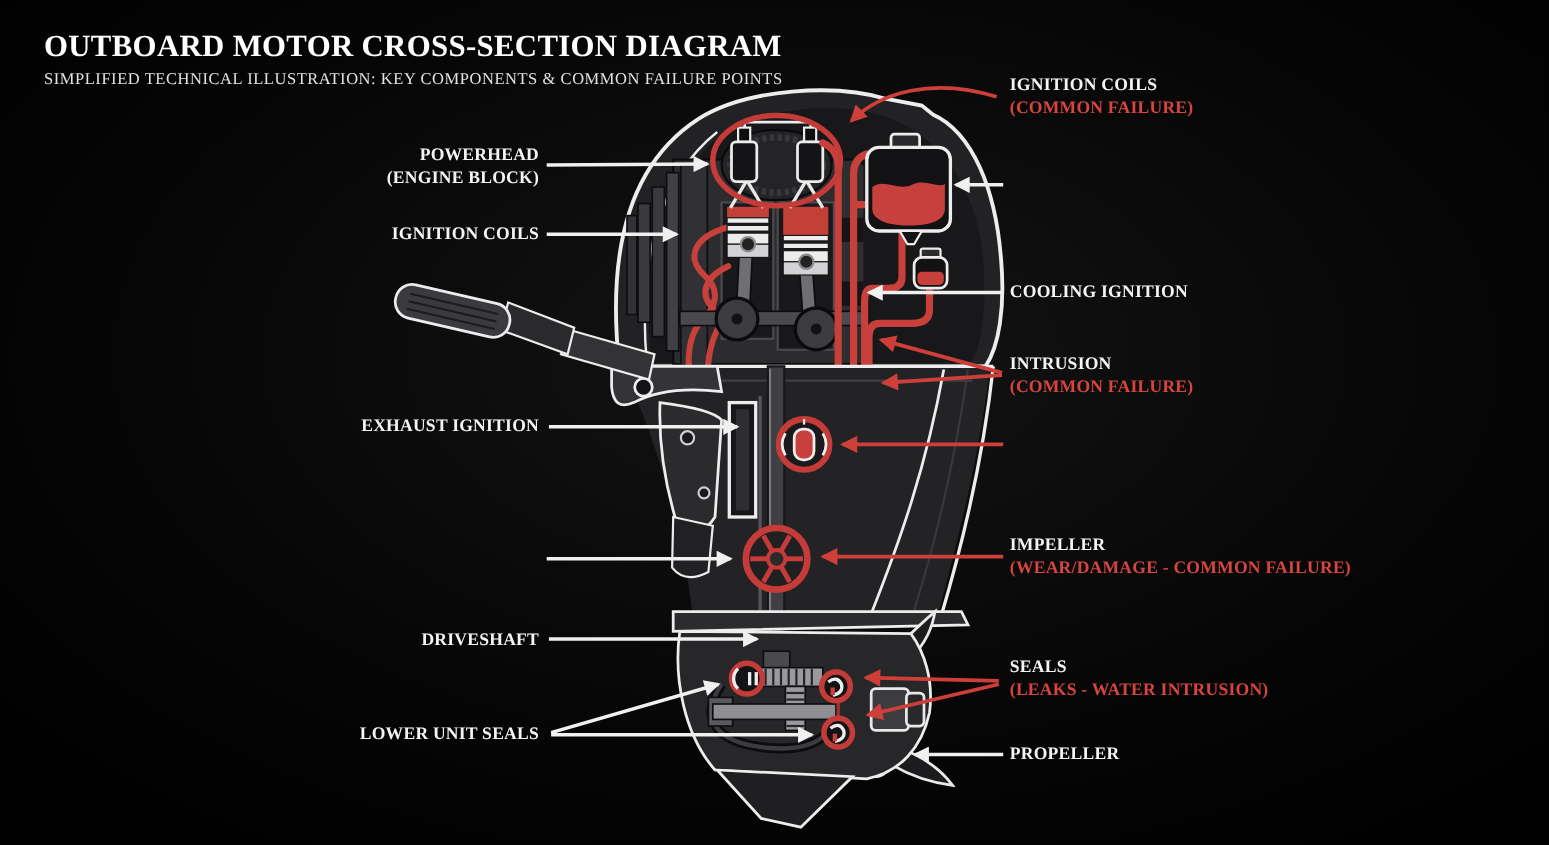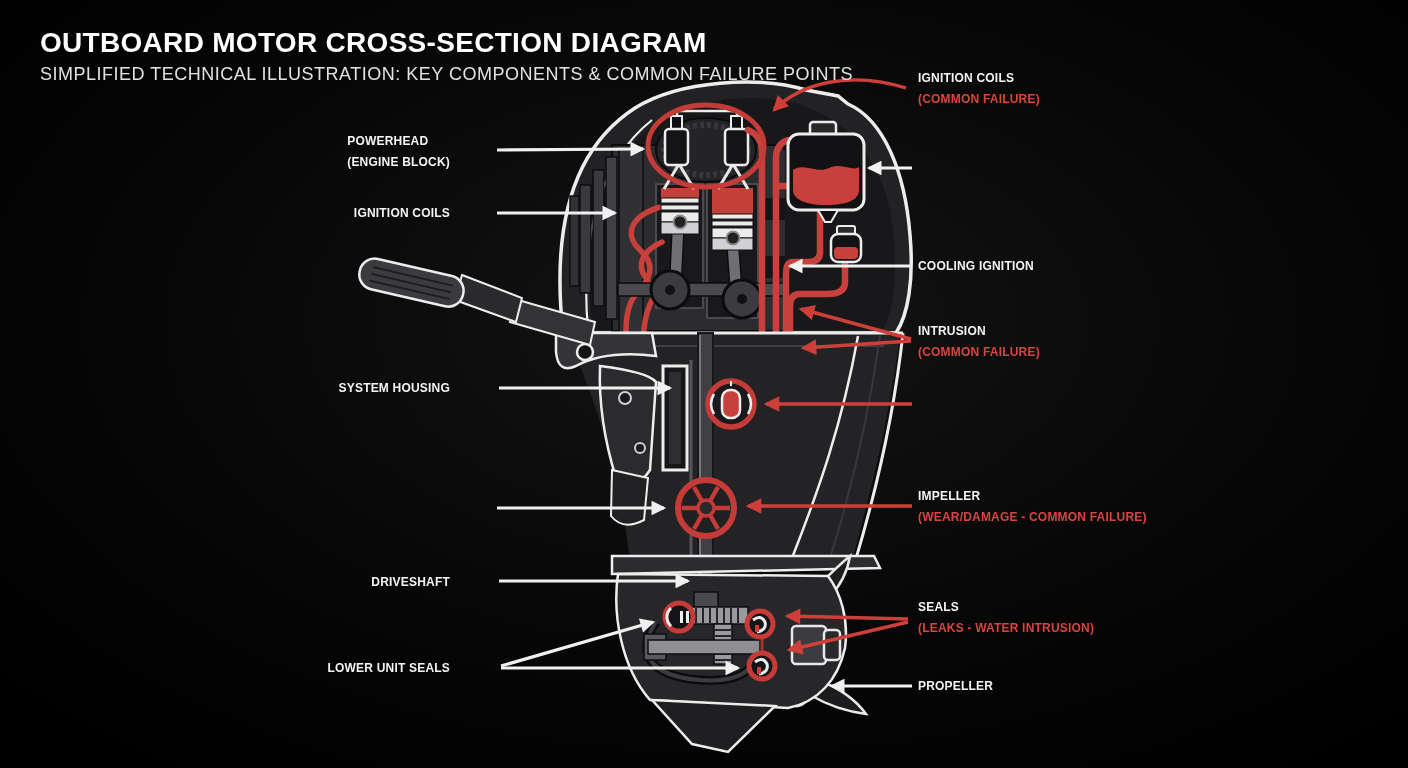--- a/index.html
+++ b/index.html
@@ -1,29 +1,29 @@
 <!DOCTYPE html>
 <html><head>
 <meta charset="utf-8">
 <style>
   html,body{margin:0;padding:0;background:#000;}
   .stage{
     position:relative;width:1408px;height:768px;overflow:hidden;
     background:radial-gradient(ellipse 980px 560px at 52% 42%, #141414 0%, #060606 62%, #000 100%);
-    font-family:Liberation Sans, sans-serif;
+    font-family:Liberation Serif, serif;
   }
   header{position:absolute;left:40px;top:28px;z-index:5;}
   h1{margin:0;color:#ffffff;font-size:28px;font-weight:700;letter-spacing:.3px;line-height:1.1;}
-  .subtitle{margin:5px 0 4px 0;color:#e2e2e2;font-size:18px;font-weight:400;letter-spacing:.5px;}
+  .subtitle{margin:5px 0 4px 0;color:#e2e2e2;font-size:15px;font-weight:400;letter-spacing:.5px;}
   svg.art{position:absolute;left:0;top:0;}
   .lbl{
-    position:absolute;z-index:6;font-weight:700;font-size:12px;line-height:20.5px;
+    position:absolute;z-index:6;font-weight:700;font-size:16px;line-height:20.5px;
     letter-spacing:.2px;white-space:nowrap;
   }
-  .lbl.left{right:958px;}
+  .lbl.left{right:918px;text-align:right;}
   .lbl.right{left:918px;text-align:left;}
   .seg-white{color:#f4f4f4;}
   .seg-red{color:#d8453f;}
 </style>
 </head>
 <body>
 
 <div class="stage">
 
   <header>
@@ -283,21 +283,21 @@
   </svg>
 
   <div class="lbl left" style="top:131px">
       <div class="lrow"><span class="seg-white">POWERHEAD</span></div>
       <div class="lrow"><span class="seg-white">(ENGINE BLOCK)</span></div>
     </div>
   <div class="lbl left" style="top:203px">
       <div class="lrow"><span class="seg-white">IGNITION COILS</span></div>
     </div>
   <div class="lbl left" style="top:378px">
-      <div class="lrow"><span class="seg-white">SYSTEM HOUSING</span></div>
+      <div class="lrow"><span class="seg-white">EXHAUST IGNITION</span></div>
     </div>
   <div class="lbl left" style="top:572px">
       <div class="lrow"><span class="seg-white">DRIVESHAFT</span></div>
     </div>
   <div class="lbl left" style="top:658px">
       <div class="lrow"><span class="seg-white">LOWER UNIT SEALS</span></div>
     </div>
 
   <div class="lbl right" style="top:68px">
       <div class="lrow"><span class="seg-white">IGNITION COILS</span></div>

